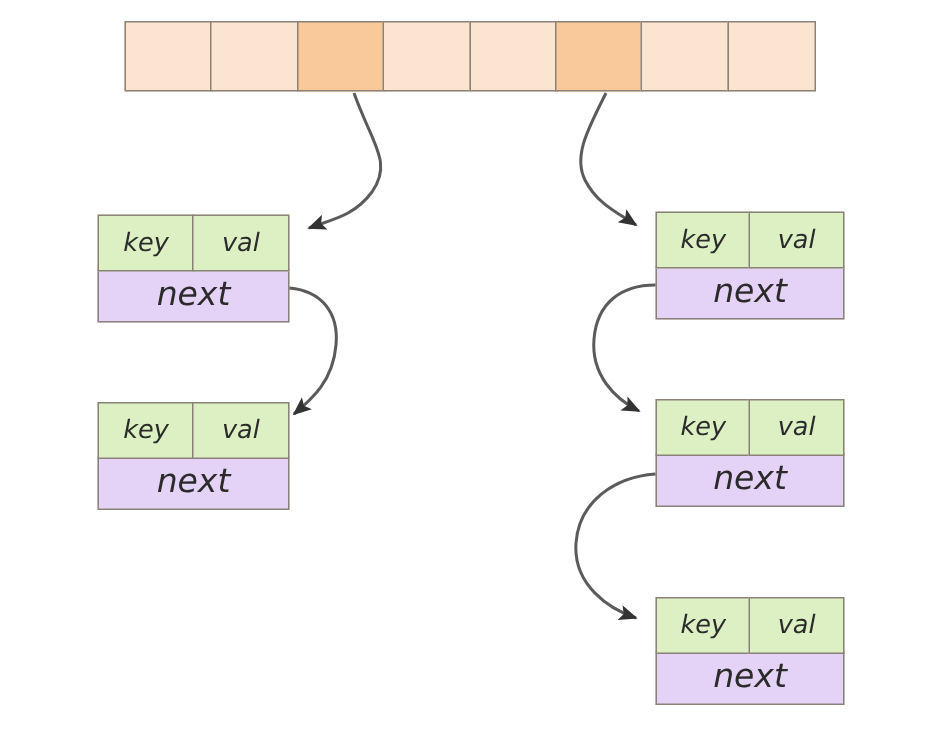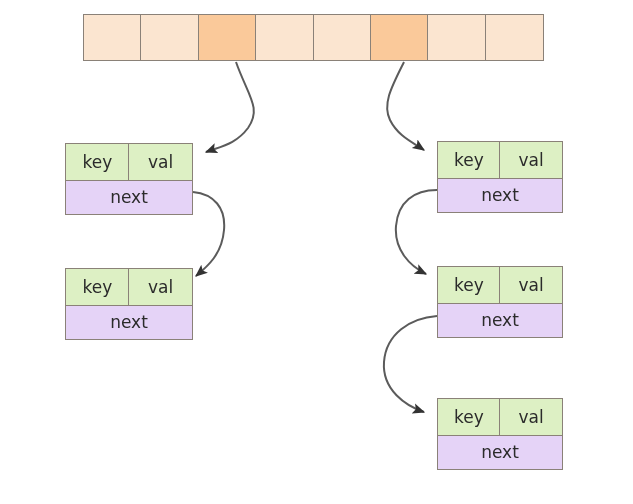--- a/index.html
+++ b/index.html
@@ -13,20 +13,21 @@
     position: relative;
     overflow: hidden;
     font-family: "DejaVu Sans", "Liberation Sans", sans-serif;
   }
 
   #diagram-root {
     position: absolute;
     left: 0; top: 0;
     width: 579px;
     height: 504px;
+    font-style: italic;
   }
 
   
   .bucket-array {
     position: absolute;
     display: flex;
     box-sizing: border-box;
   }
   .bucket-cell {
     box-sizing: border-box;
@@ -60,21 +61,21 @@
   .node-cell.val { margin-left: -1.6px; }
   .node-next {
     box-sizing: border-box;
     height: 36px;
     margin-top: -1.6px;
     border: 1.6px solid #8a8178;
     background: #e5d3f7;
     display: flex;
     align-items: center;
     justify-content: center;
-    font-size: 17px;
+    font-size: 22px;
     color: #2b2b2b;
     line-height: 1;
   }
 
   
   #arrow-layer {
     position: absolute;
     left: 0; top: 0;
     width: 633px;
     height: 504px;

